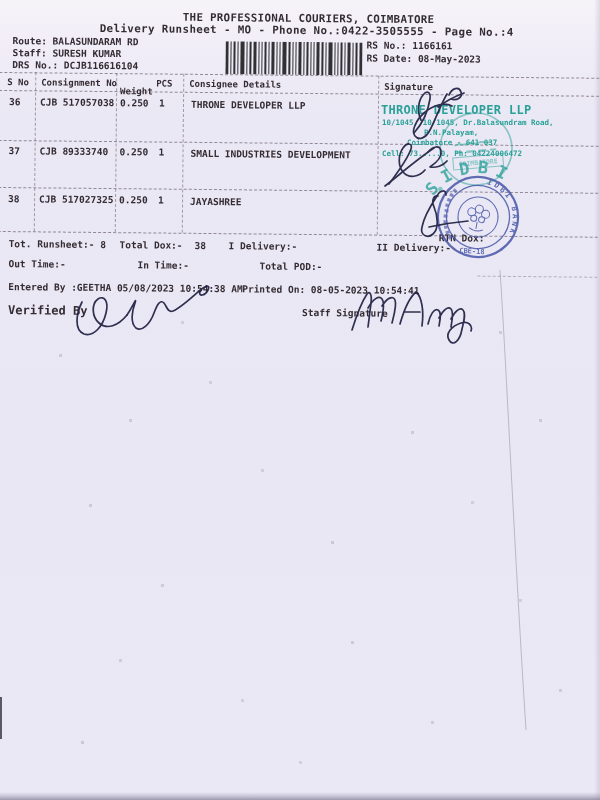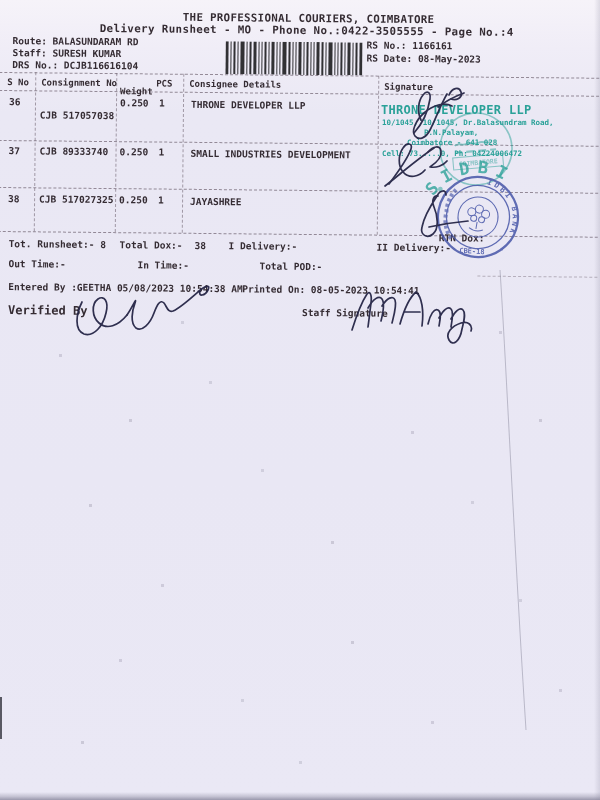--- a/index.html
+++ b/index.html
@@ -106,21 +106,21 @@
 
     <div class="t" style="left:8px;top:77px;font-size:9px;">S No</div>
     <div class="t" style="left:42px;top:77px;font-size:9px;">Consignment No</div>
     <div class="t" style="left:121px;top:85px;font-size:9px;">Weight</div>
     <div class="t" style="left:157px;top:77px;font-size:9px;">PCS</div>
     <div class="t" style="left:190px;top:77px;font-size:9px;">Consignee Details</div>
     <div class="t" style="left:385px;top:78px;font-size:9px;">Signature</div>
 
     <div>
       <div class="t" style="left:10px;top:96px;font-size:9.5px;">36</div>
-      <div class="t" style="left:41px;top:96px;font-size:9.5px;margin-top:13px;">CJB 517057038</div>
+      <div class="t" style="left:41px;top:96px;font-size:9.5px;">CJB 517057038</div>
       <div class="t" style="left:121px;top:96px;font-size:9.5px;">0.250</div>
       <div class="t" style="left:160px;top:96px;font-size:9.5px;">1</div>
       <div class="t" style="left:192px;top:97px;font-size:9.5px;">THRONE DEVELOPER LLP</div>
     </div>
 
     <div>
       <div class="t" style="left:10px;top:145px;font-size:9.5px;">37</div>
       <div class="t" style="left:41px;top:145px;font-size:9.5px;">CJB 89333740</div>
       <div class="t" style="left:121px;top:145px;font-size:9.5px;">0.250</div>
       <div class="t" style="left:160px;top:145px;font-size:9.5px;">1</div>
@@ -150,21 +150,21 @@
     <div class="t" style="left:245px;top:281px;font-size:9.5px;">Printed On: 08-05-2023 10:54:41</div>
 
     <div class="t" style="left:11px;top:303px;font-size:12px;">Verified By</div>
     <div class="t" style="left:268px;top:304px;font-size:9.5px;padding-left:37px;">Staff Signature</div>
   </div>
 
   <div>
     <div class="t teal" style="left:381px;top:103px;font-size:12px;letter-spacing:.3px;">THRONE DEVELOPER LLP</div>
     <div class="t teal" style="left:382px;top:118px;font-size:7.5px;">10/1045, 10/1045, Dr.Balasundram Road,</div>
     <div class="t teal" style="left:424px;top:128px;font-size:7.5px;">P.N.Palayam,</div>
-    <div class="t teal" style="left:407px;top:138px;font-size:7.5px;">Coimbatore - 641 028</div>
+    <div class="t teal" style="left:407px;top:138px;font-size:7.5px;">Coimbatore - 641 037</div>
     <div class="t teal" style="left:382px;top:149px;font-size:7.5px;">Cell: 73.....0, Ph: 04224006472</div>
   </div>
 
   <svg class="overlay" width="600" height="800" viewBox="0 0 600 800">
 
     <g stroke="#2aa198" fill="none" opacity="0.5" transform="rotate(-5 476 149)">
       <circle cx="476" cy="149" r="36" stroke-width="1.6"></circle>
       <path d="M455,144 C459,141 463,145 467,143 C471,141 475,145 479,143 C483,141 487,145 491,143" stroke-width="1.8"></path>
       <path d="M456,151 L462,151 M466,151 L474,151 M478,151 L486,151 M490,151 L496,151" stroke-width="2.2"></path>
       <rect x="452" y="156" width="50" height="12" stroke-width="1.1"></rect>

